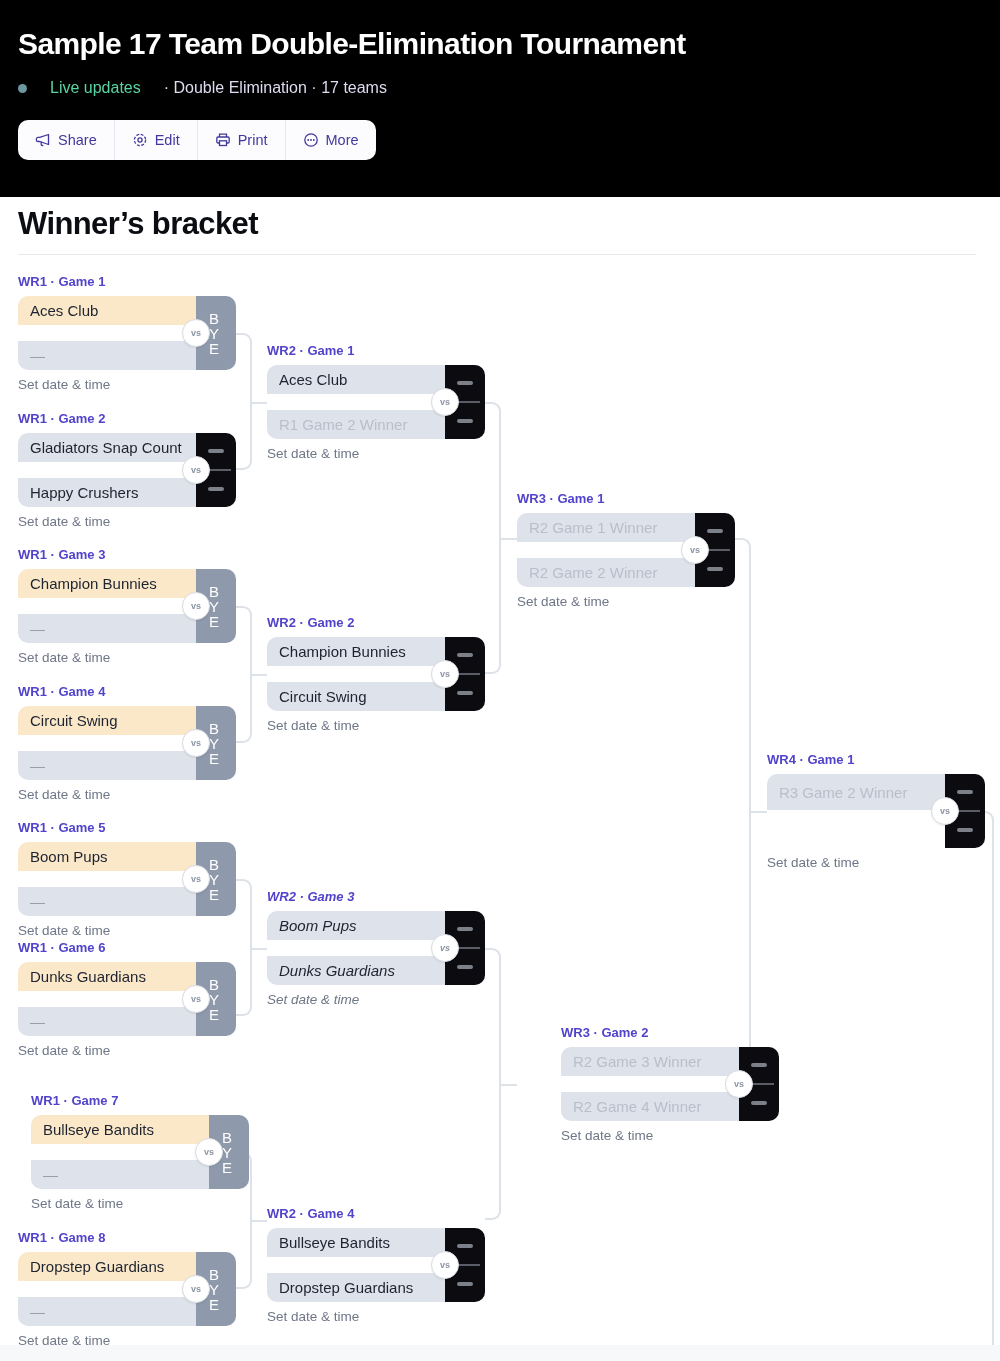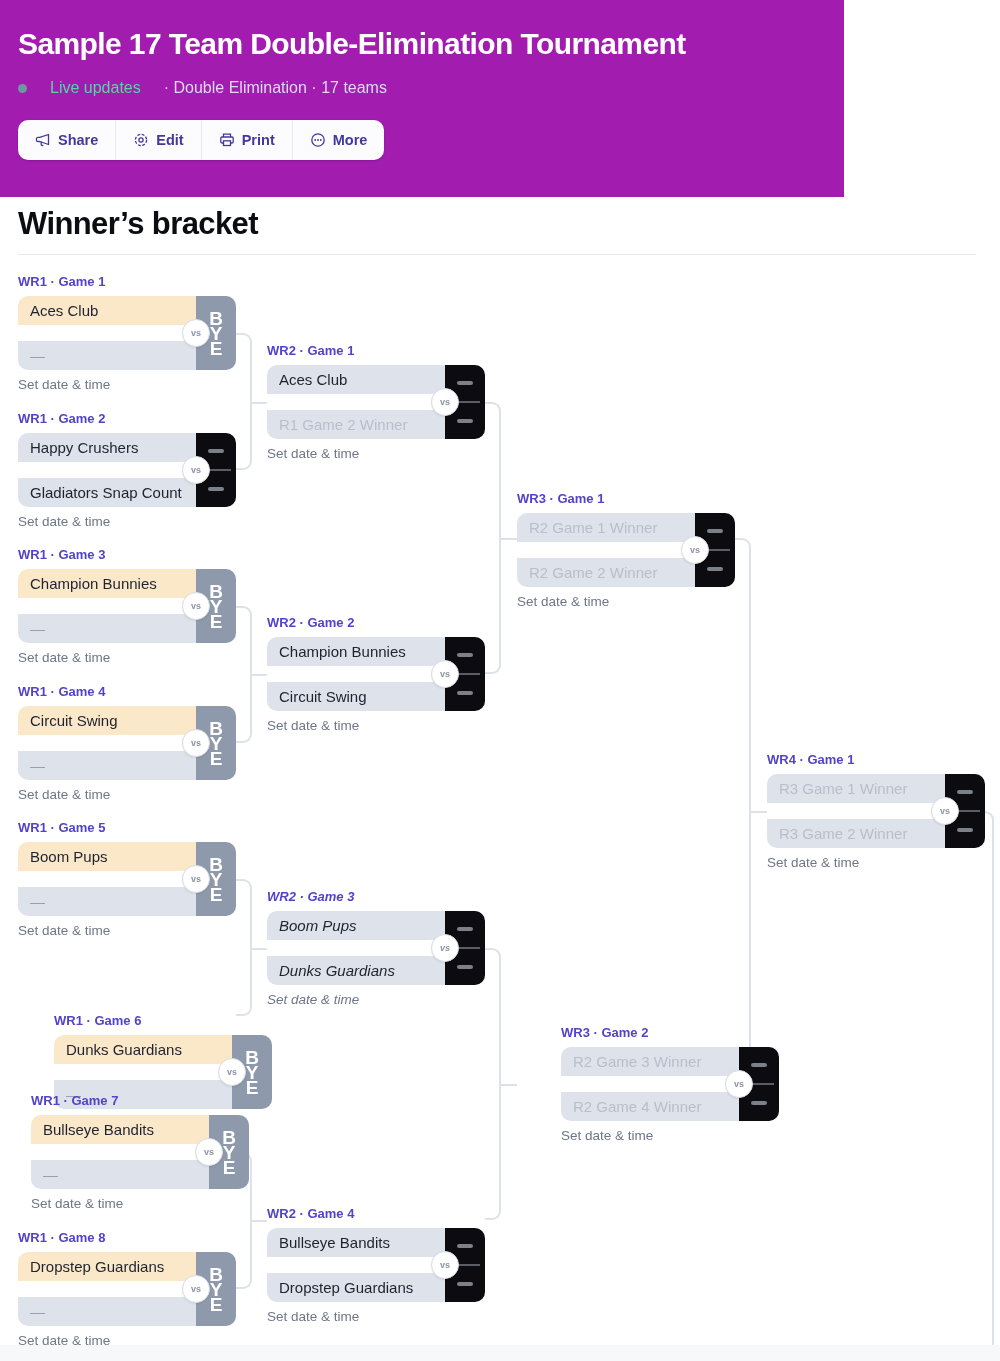--- a/index.html
+++ b/index.html
@@ -1,45 +1,45 @@
 <!DOCTYPE html>
 <html><head>
 <meta charset="utf-8">
 <style>
   html,body{margin:0;padding:0;background:#fff;font-family:"Liberation Sans",sans-serif;}
   .page{position:relative;width:1000px;height:1361px;overflow:hidden;background:#ffffff;}
 
   
-  .hdr{position:absolute;left:0;top:0;width:844px;height:197px;background:#a21caf;}
+  .hdr{position:absolute;left:0;top:0;width:1000px;height:197px;background:#000000;}
   .hdr-title{position:absolute;left:18px;top:27px;margin:0;color:#ffffff;font-size:30px;font-weight:800;letter-spacing:-0.6px;white-space:nowrap;}
   .hdr-sub{position:absolute;left:18px;top:79px;display:flex;align-items:center;gap:23px;font-size:16px;color:#DDDCF0;}
   .live-dot{width:9px;height:9px;border-radius:50%;background:#6E98A0;}
   .live-txt{color:#57D5A3;}
   .toolbar{position:absolute;left:18px;top:120px;height:40px;display:flex;background:#FCFCFE;border-radius:10px;overflow:hidden;box-shadow:0 1px 2px rgba(0,0,0,.18);}
-  .tbtn{display:flex;align-items:center;gap:7px;padding:0 17px;font-size:14.5px;font-weight:700;color:#42389D;background:transparent;border:none;border-right:1px solid #E6E6F2;cursor:pointer;font-family:inherit;}
+  .tbtn{display:flex;align-items:center;gap:7px;padding:0 17px;font-size:14.5px;font-weight:400;color:#42389D;background:transparent;border:none;border-right:1px solid #E6E6F2;cursor:pointer;font-family:inherit;}
   .tbtn:last-child{border-right:none;}
   .tbtn svg{display:block;}
 
   
   .sec-title{position:absolute;left:18px;top:206px;margin:0;font-size:31px;font-weight:800;color:#0B0D12;letter-spacing:-0.6px;}
   .sec-rule{position:absolute;left:18px;top:254px;width:958px;height:1px;background:#E8E8EA;}
 
   
   .match{position:absolute;width:218px;}
   .mlabel{font-size:13px;font-weight:700;color:#5243CB;margin-bottom:7px;white-space:nowrap;}
   .card{position:relative;display:flex;width:218px;height:74px;cursor:pointer;}
   .rows{display:flex;flex-direction:column;gap:16px;width:178px;border-radius:10px 0 0 10px;overflow:hidden;}
   .row{height:36px;display:flex;align-items:center;padding-left:12px;background:#DEE2EB;box-sizing:border-box;}
   .row.seed{background:#FBE8C9;}
   .team{font-size:15px;font-weight:500;color:#1D2330;white-space:nowrap;}
   .team.ph{color:#B8BFCB;font-weight:400;}
   .team.empty{color:#99A0AD;font-weight:400;}
   .block{width:40px;height:74px;border-radius:0 10px 10px 0;flex:0 0 40px;}
   .block.bye{background:#8E99AB;display:flex;align-items:center;justify-content:center;}
-  .bye-txt{width:14px;color:#ffffff;font-size:19px;font-weight:700;line-height:15px;word-break:break-all;text-align:center;}
+  .bye-txt{width:14px;color:#ffffff;font-size:15px;font-weight:400;line-height:15px;word-break:break-all;}
   .block.score{background:#0B0B10;position:relative;}
   .scoremid{position:absolute;left:0;right:5px;top:36px;height:2px;background:#5A5D65;}
   .sdash{position:absolute;left:12px;width:16px;height:4px;border-radius:2px;background:#7C8089;}
   .sd1{top:16px;} .sd2{top:54px;}
   .vs{position:absolute;left:164px;top:23px;width:26px;height:26px;border-radius:50%;background:#fff;border:1px solid #D9DDE4;color:#8D94A3;font-size:9px;font-weight:600;display:flex;align-items:center;justify-content:center;z-index:3;box-shadow:0 1px 2px rgba(0,0,0,.08);}
   .mdate{margin-top:7px;font-size:13.5px;color:#6E7687;cursor:pointer;white-space:nowrap;}
 
   
   .conn{position:absolute;box-sizing:border-box;}
   .conn-t{border-top:2px solid #DDE1E8;border-right:2px solid #DDE1E8;border-top-right-radius:9px;}
@@ -152,24 +152,24 @@
       <div class="vs">vs</div>
     </div>
     <div class="mdate">Set date &amp; time</div>
   </div>
 
   <div class="match" style="left:18px;top:411px;">
     <div class="mlabel">WR1 · Game 2</div>
     <div class="card">
       <div class="rows">
           <div class="row">
+            <span class="team">Gladiators Snap Count</span>
+          </div>
+      <div class="row">
             <span class="team">Happy Crushers</span>
-          </div>
-      <div class="row">
-            <span class="team">Gladiators Snap Count</span>
           </div>
         </div>
       <div class="block score">
           <div class="scoremid"></div>
           <div class="sdash sd1"></div>
           <div class="sdash sd2"></div>
         </div>
       <div class="vs">vs</div>
     </div>
     <div class="mdate">Set date &amp; time</div>
@@ -225,21 +225,21 @@
           </div>
         </div>
       <div class="block bye">
           <span class="bye-txt">BYE</span>
         </div>
       <div class="vs">vs</div>
     </div>
     <div class="mdate">Set date &amp; time</div>
   </div>
 
-  <div class="match" style="left:18px;top:1013px;margin-left:36px;">
+  <div class="match" style="left:18px;top:940px;">
     <div class="mlabel">WR1 · Game 6</div>
     <div class="card">
       <div class="rows">
           <div class="row seed">
             <span class="team">Dunks Guardians</span>
           </div>
       <div class="row">
             <span class="team empty">—</span>
           </div>
         </div>
@@ -412,23 +412,20 @@
         </div>
       <div class="vs">vs</div>
     </div>
     <div class="mdate">Set date &amp; time</div>
   </div>
 
   <div class="match" style="left:767px;top:752px;">
     <div class="mlabel">WR4 · Game 1</div>
     <div class="card">
       <div class="rows">
-          <div class="row">
-            <span class="team ph">R3 Game 1 Winner</span>
-          </div>
       <div class="row">
             <span class="team ph">R3 Game 2 Winner</span>
           </div>
         </div>
       <div class="block score">
           <div class="scoremid"></div>
           <div class="sdash sd1"></div>
           <div class="sdash sd2"></div>
         </div>
       <div class="vs">vs</div>

